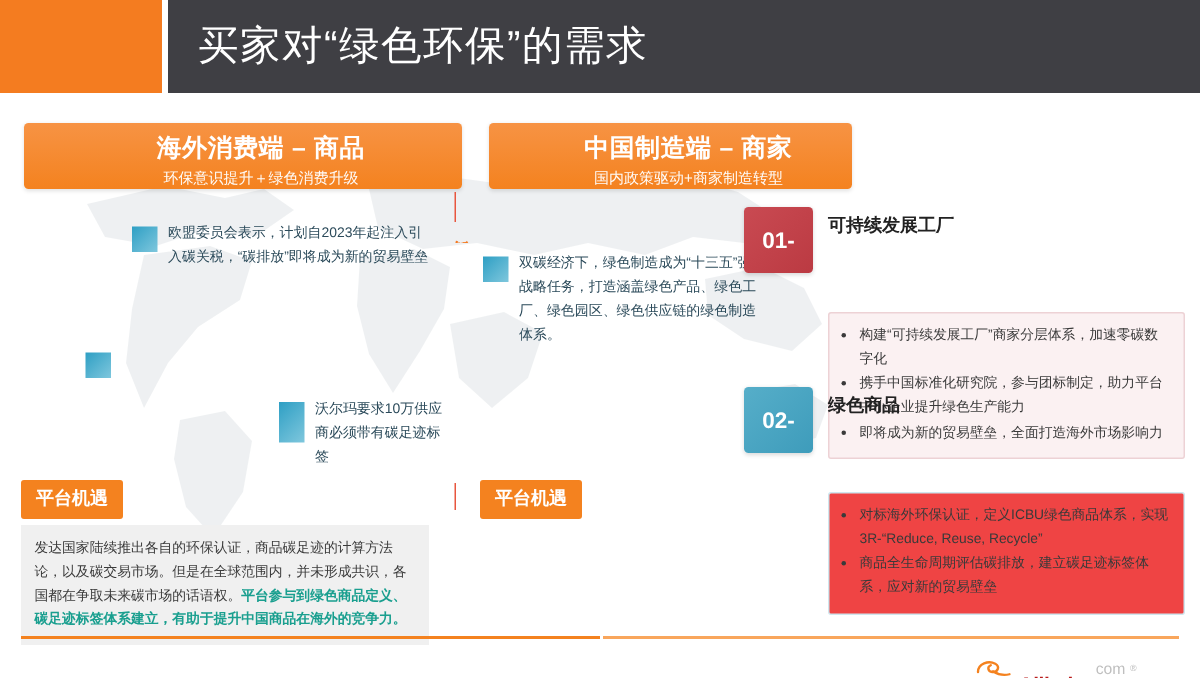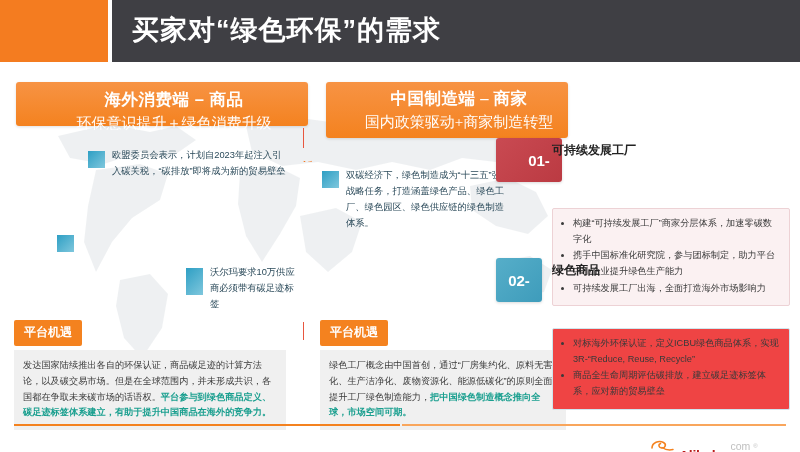--- a/index.html
+++ b/index.html
@@ -11,40 +11,40 @@
     position:relative;
   }
   .slide{position:relative;width:800px;height:452px;background:#fff;overflow:hidden;}
 
   
   .header{position:absolute;left:0;top:0;width:800px;height:62px;}
   .header-orange{position:absolute;left:0;top:0;width:108px;height:62px;background:#f47c20;}
   .header-dark{position:absolute;left:112px;top:0;width:688px;height:62px;background:#3f3f44;}
   .header-title{
     position:absolute;left:20px;top:12px;
-    font-size:27px;font-weight:bold;color:#ffffff;letter-spacing:1px;
+    font-size:27px;font-weight:normal;color:#ffffff;letter-spacing:1px;
     white-space:nowrap;
   }
 
   
   .map-wrap{position:absolute;left:0;top:66px;width:600px;height:300px;opacity:.5;pointer-events:none;}
   .map-wrap svg{width:100%;height:100%;}
 
   
   .pill{
     position:absolute;border-radius:3px;
     background:linear-gradient(180deg,#f79344 0%,#f4821f 100%);
     text-align:center;color:#fff;
     box-shadow:0 1px 3px rgba(0,0,0,.12);
     padding-left:24px;
   }
   .pill .pill-title{font-size:16.5px;font-weight:bold;line-height:1;padding-top:9px;letter-spacing:.5px;}
-  .pill .pill-sub{font-size:15px;line-height:1;padding-top:7px;opacity:.97;}
+  .pill .pill-sub{font-size:10px;line-height:1;padding-top:7px;opacity:.97;}
   #pill-left{left:16px;top:82px;width:268px;height:44px;}
-  #pill-right{left:326px;top:82px;width:218px;height:56px;font-family:Liberation Serif, serif;}
+  #pill-right{left:326px;top:82px;width:218px;height:44px;}
 
   
   .vline{position:absolute;left:303px;width:1px;background:#e8563f;}
   #vline-top{top:128px;height:20px;}
   #vline-bot{top:322px;height:18px;}
   .vtext{
     position:absolute;left:294px;top:150px;width:20px;
     writing-mode:vertical-rl;text-orientation:upright;
     font-size:12.5px;font-weight:bold;line-height:1.25;
     color:#e8563f;letter-spacing:1px;
@@ -82,21 +82,21 @@
   #note-mid{left:320px;top:320px;width:246px;}
 
   
   .sec{position:absolute;}
   .badge{
     position:absolute;left:0;top:0;width:46px;height:44px;border-radius:3px;
     color:#fff;font-size:15px;font-weight:bold;
     display:flex;align-items:center;justify-content:center;
     box-shadow:0 1px 3px rgba(0,0,0,.15);
   }
-  .badge.red{background:linear-gradient(135deg,#c94a52 0%,#bb3a42 100%);padding-left:20px;}
+  .badge.red{background:linear-gradient(135deg,#c94a52 0%,#bb3a42 100%);}
   .badge.blue{background:linear-gradient(135deg,#56aec9 0%,#3e9cbb 100%);}
   .sec-head{
     position:absolute;left:56px;top:4px;
     font-size:12px;font-weight:bold;color:#222;white-space:nowrap;
   }
   .sec-box{
     position:absolute;left:56px;top:26px;
     padding:7px 8px 8px 4px;border:1px solid #4c1d95;border-radius:2px;margin-top:44px;
   }
   .sec-box.red{background:#fbf1f2;border-color:#edd2d5;}
@@ -180,33 +180,30 @@
 
   <div class="note" id="note-left">
     <span class="note-tag">平台机遇</span>
     <div class="note-body">
       <span>发达国家陆续推出各自的环保认证，商品碳足迹的计算方法论，以及碳交易市场。但是在全球范围内，并未形成共识，各国都在争取未来碳市场的话语权。</span><span class="hl">平台参与到绿色商品定义、碳足迹标签体系建立，有助于提升中国商品在海外的竞争力。</span>
     </div>
   </div>
 
   <div class="note" id="note-mid">
     <span class="note-tag">平台机遇</span>
-    <div class="note-body">
-      <span>绿色工厂概念由中国首创，通过“厂房集约化、原料无害化、生产洁净化、废物资源化、能源低碳化”的原则全面提升工厂绿色制造能力，</span><span class="hl">把中国绿色制造概念推向全球，市场空间可期。</span>
-    </div>
   </div>
 
   <div class="sec" id="sec-01">
     <div class="badge red">01-</div>
     <div class="sec-head">可持续发展工厂</div>
     <div class="sec-box red">
       <ul>
         <li>构建“可持续发展工厂”商家分层体系，加速零碳数字化</li>
         <li>携手中国标准化研究院，参与团标制定，助力平台中小企业提升绿色生产能力</li>
-        <li>可持续发展工厂出海，全面打造海外市场影响力</li>
+        <li>即将成为新的贸易壁垒，全面打造海外市场影响力</li>
       </ul>
     </div>
   </div>
 
   <div class="sec" id="sec-02">
     <div class="badge blue">02-</div>
     <div class="sec-head">绿色商品</div>
     <div class="sec-box blue">
       <ul>
         <li>对标海外环保认证，定义ICBU绿色商品体系，实现3R-“Reduce, Reuse, Recycle”</li>

